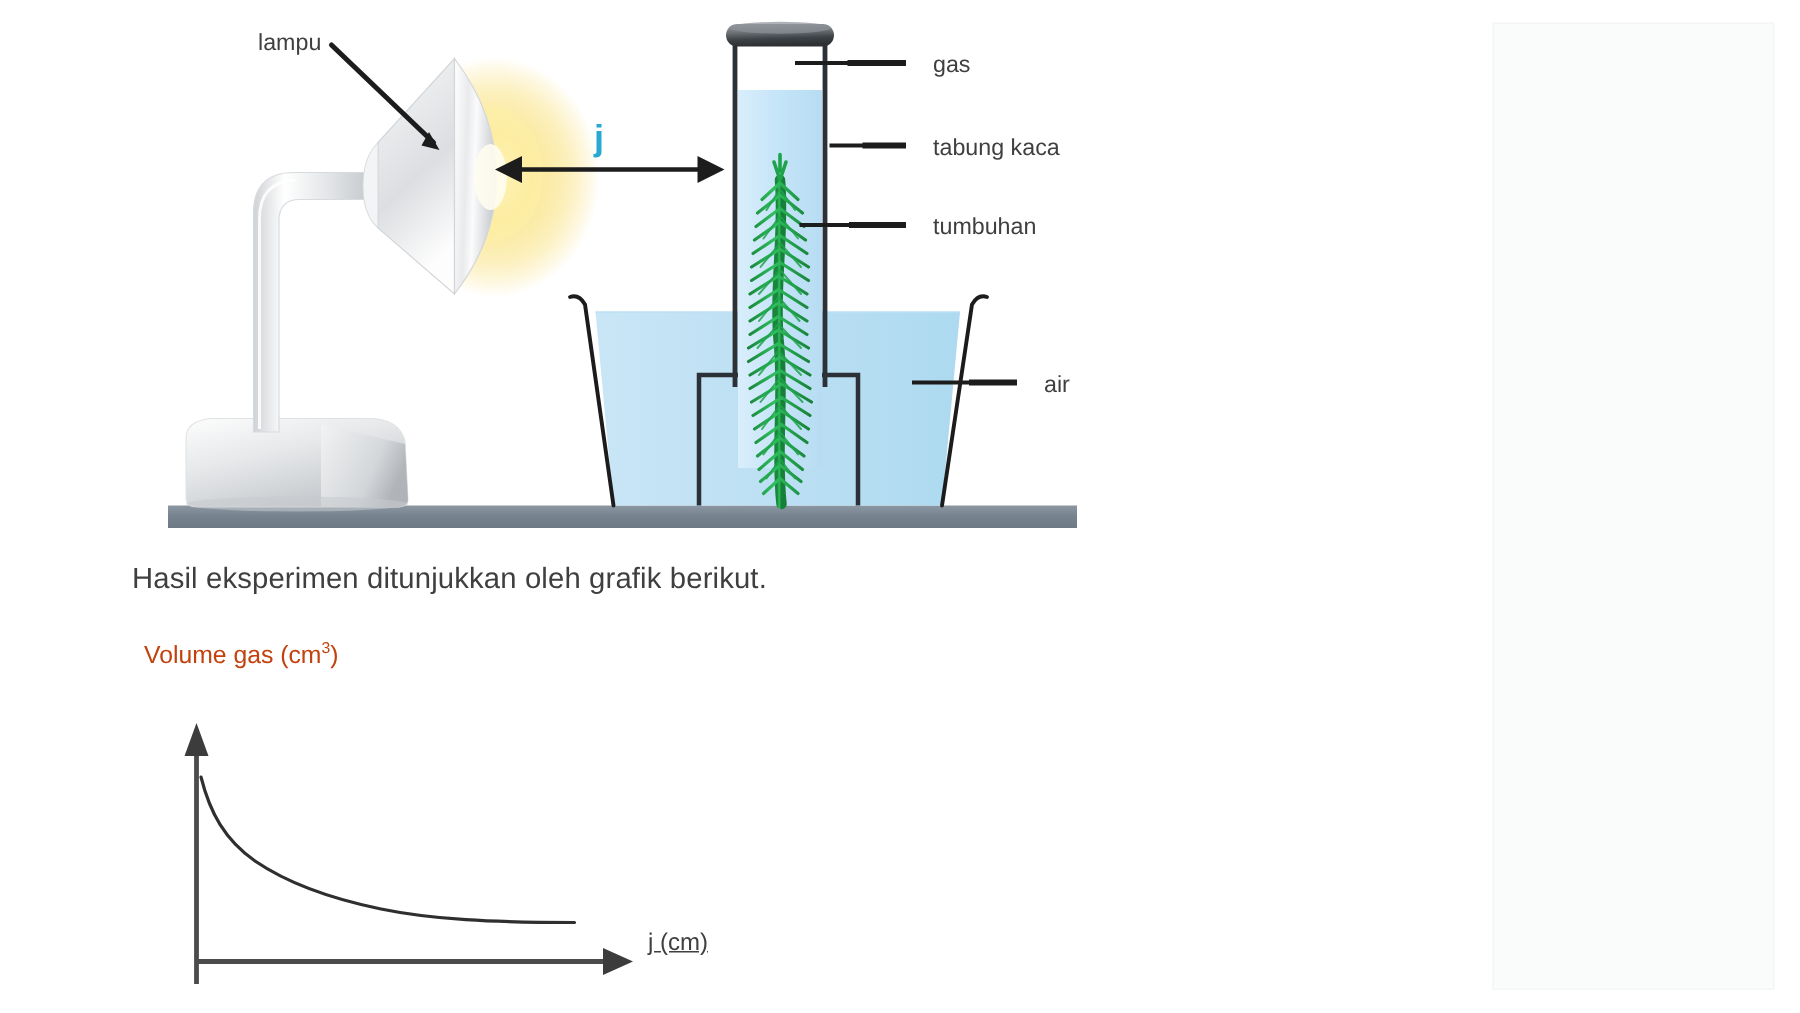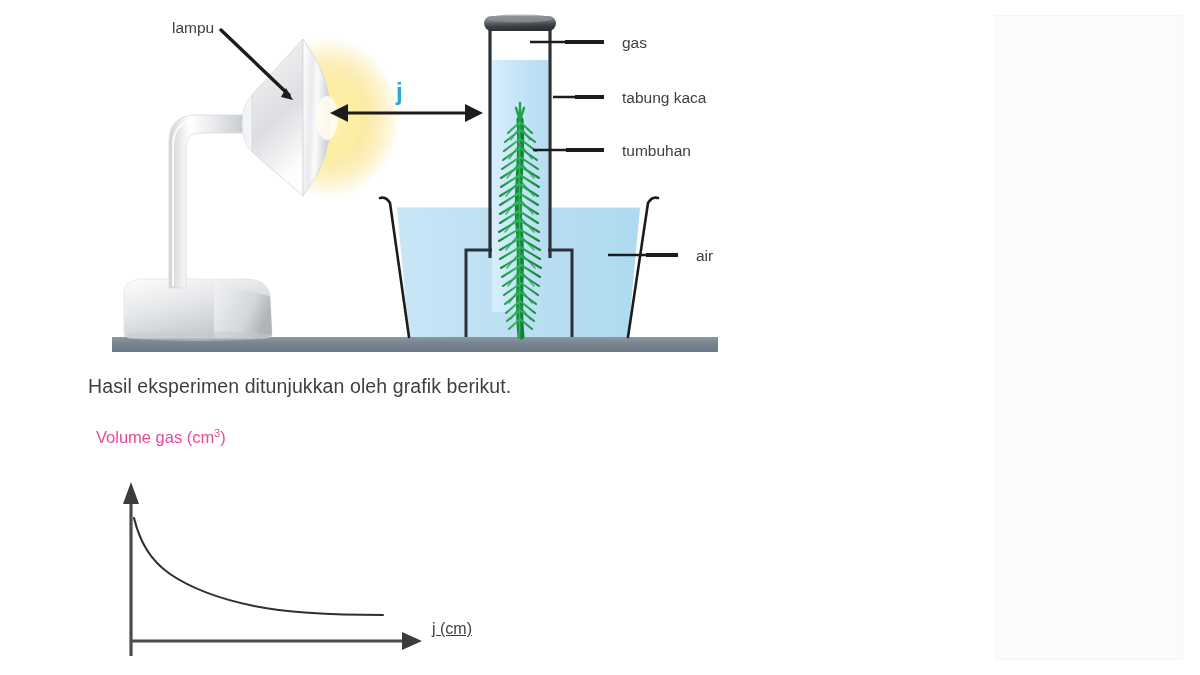--- a/index.html
+++ b/index.html
@@ -64,21 +64,21 @@
     left: 88px;
     top: 428px;
     width: 470px;
     height: 235px;
   }
   .graph-ylabel {
     position: absolute;
     left: 8px;
     top: 0px;
     font-size: 16.5px;
-    color: #ec4899;
+    color: #c2410c;
     white-space: nowrap;
   }
   .graph-ylabel sup {
     font-size: 10.5px;
     vertical-align: super;
     line-height: 0;
   }
   .graph-xlabel {
     position: absolute;
     left: 344px;

